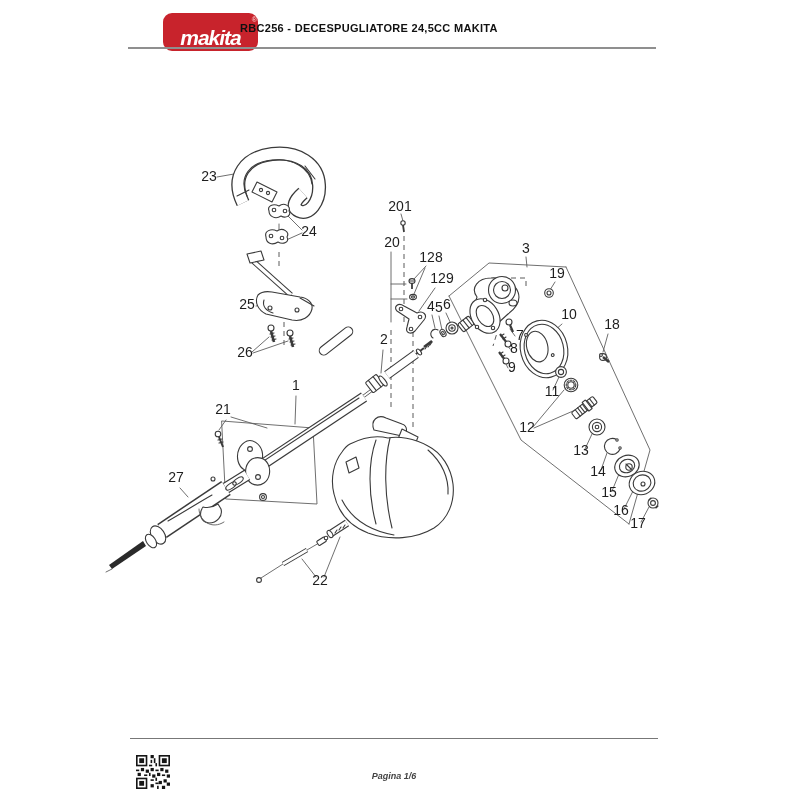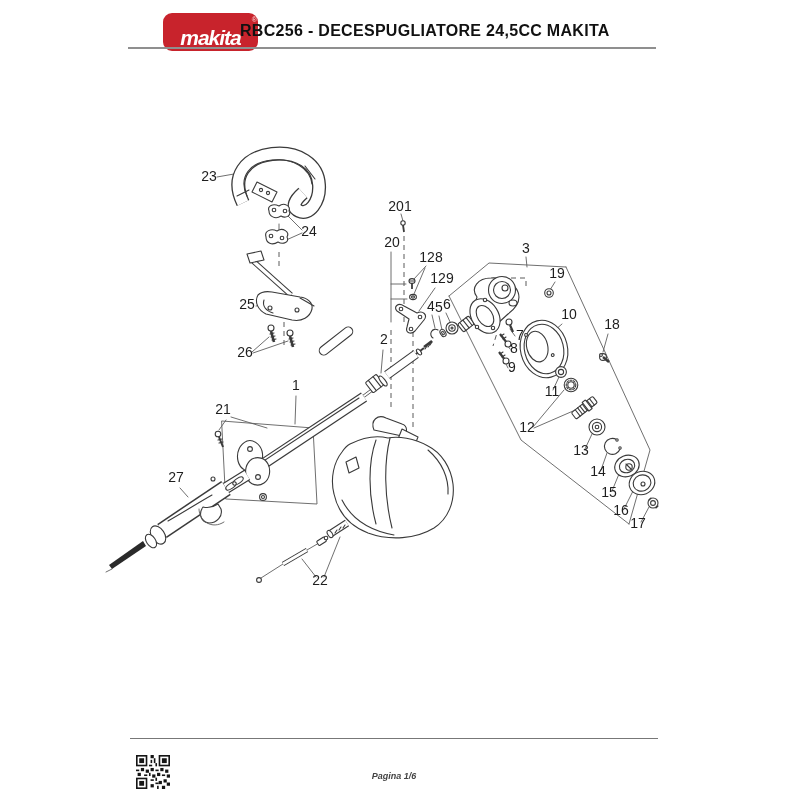--- a/index.html
+++ b/index.html
@@ -5,21 +5,21 @@
   html,body{margin:0;padding:0;background:#fff;}
   .page{position:relative;width:800px;height:800px;background:#ffffff;overflow:hidden;
         font-family:"Liberation Sans",sans-serif;}
   
   .logo{position:absolute;left:129px;top:13px;width:95px;height:38px;background:#c8232c;
         border-radius:9px;margin-left:34px;}
   .logo .word{position:absolute;left:0;right:0;bottom:1px;text-align:center;color:#fff;
         font-style:italic;font-weight:bold;font-size:21px;letter-spacing:-1px;
         font-family:"Liberation Sans",sans-serif;}
   .logo .reg{position:absolute;right:1px;top:3px;color:#ffd8d8;font-size:7px;font-style:normal;}
-  .title{position:absolute;left:240px;top:22px;font-size:16px;font-weight:bold;color:#111;
+  .title{position:absolute;left:240px;top:22px;font-size:11px;font-weight:bold;color:#111;
         letter-spacing:.3px;white-space:nowrap;}
   .hrule{position:absolute;left:128px;top:47px;width:528px;height:2px;background:#8f8f8f;}
   
   .frule{position:absolute;left:130px;top:738px;width:528px;height:1px;background:#777;}
   .qr{position:absolute;left:136px;top:755px;width:34px;height:34px;}
   .pagina{position:absolute;left:130px;top:771px;width:528px;text-align:center;
         font-size:9px;font-style:italic;color:#444;font-weight:bold;}
   
   .diagram{position:absolute;left:0;top:55px;}
   .ln{stroke:#3a3a3a;stroke-width:1.1;fill:none;stroke-linecap:round;stroke-linejoin:round;}

